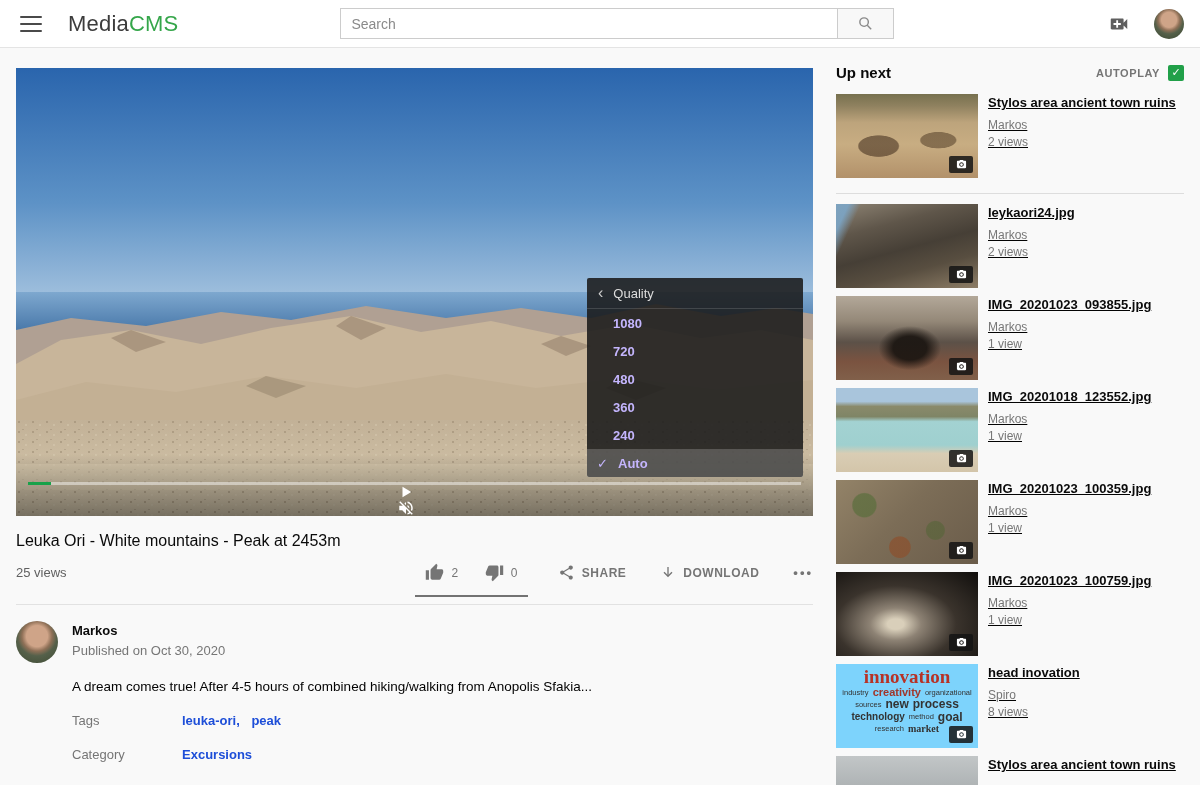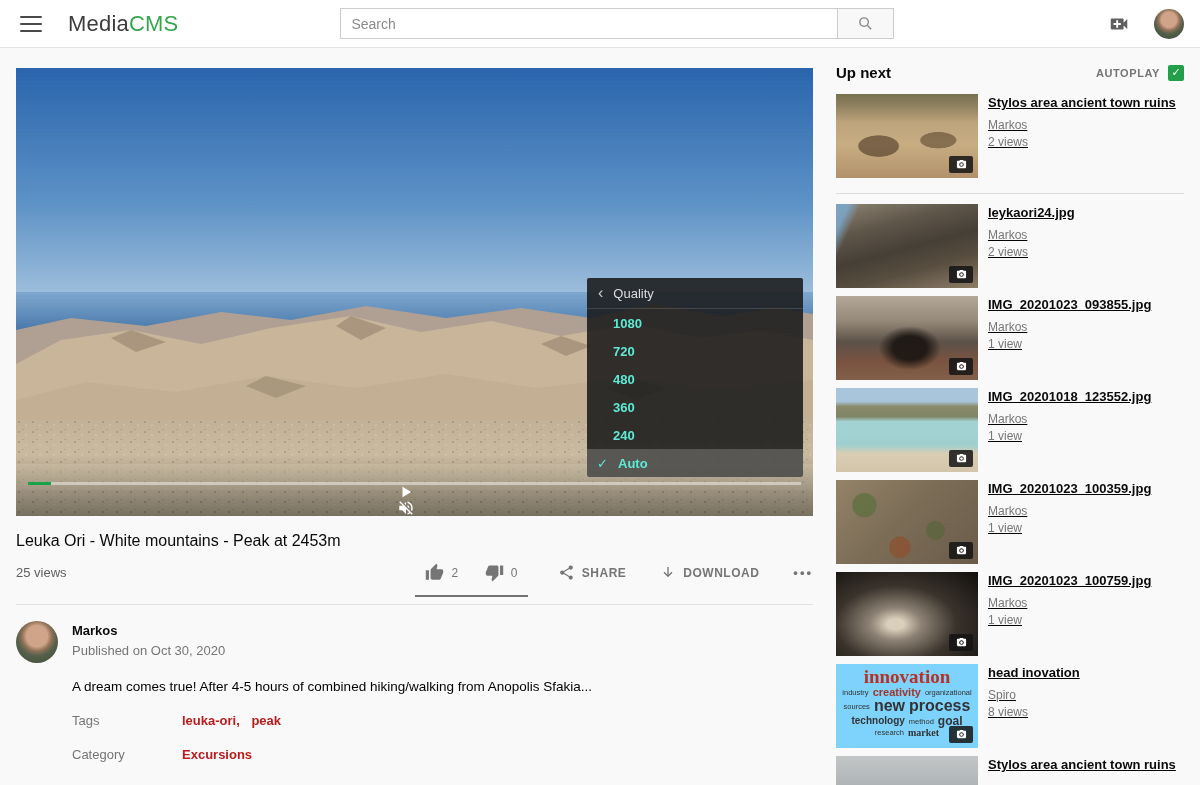--- a/index.html
+++ b/index.html
@@ -48,21 +48,21 @@
   .ctrl-right .ctrl-btn { margin-right:0; }
 
   
   .qmenu { position:absolute; left:571px; top:210px; width:216px;
     background:rgba(26,26,26,.88); border-radius:2px; color:#fff; z-index:3; }
   .qmenu-head { display:flex; align-items:center; height:31px; padding-left:11px;
     border-bottom:1px solid rgba(255,255,255,.14); cursor:pointer; }
   .qmenu-head .chev { color:#ccc; font-size:16px; line-height:1; }
   .qmenu-head .qtitle { color:#ddd; font-size:13px; margin-left:10px; }
   .qitem { height:28px; display:flex; align-items:center; padding-left:26px;
-    font-size:13px; font-weight:bold; color:#5eead4; cursor:pointer; }
+    font-size:13px; font-weight:bold; color:#c4b5fd; cursor:pointer; }
   .qitem.selected { background:rgba(255,255,255,.2); padding-left:10px; }
   .qitem .check { width:15px; font-size:13px; margin-right:6px; }
 
   
   .vid-title { margin-top:16px; font-size:16px; font-weight:400; color:#0a0a0a; }
   .meta-row { display:flex; align-items:center; margin-top:13px; }
   .views { font-size:13px; color:#606060; }
   .actions { margin-left:auto; display:flex; align-items:center; color:#757575; }
   .act-btn { background:none; border:none; cursor:pointer; display:flex; align-items:center;
     gap:7px; color:#757575; font-size:12px; font-weight:bold; letter-spacing:.5px; padding:0; }
@@ -76,21 +76,21 @@
 
   .author-row { display:flex; margin-top:16px; }
   .avatar-md { width:42px; height:42px; border-radius:50%; flex:none; cursor:pointer;
     background:radial-gradient(circle at 50% 36%, #cfa488 0 31%, #8f7057 44%, #55604a 58%, #3e4a33 100%); }
   .author-info { margin-left:14px; padding-top:2px; }
   .author-name { font-size:13px; font-weight:bold; color:#0a0a0a; cursor:pointer; }
   .published { font-size:13px; color:#767676; margin-top:5px; }
   .description { margin-left:56px; margin-top:16px; font-size:13.5px; color:#030303; }
   .kv-row { display:flex; margin-left:56px; margin-top:19px; font-size:13px; }
   .kv-label { width:110px; color:#757575; }
-  .kv-val a, .kv-val span.taglink { color:#b91c1c; font-weight:bold; text-decoration:none; cursor:pointer; }
+  .kv-val a, .kv-val span.taglink { color:#1d4ed8; font-weight:bold; text-decoration:none; cursor:pointer; }
   .taglink + .taglink { margin-left:8px; }
 
   
   .upnext { width:356px; }
   .upnext-head { display:flex; align-items:center; margin-bottom:13px; margin-top:-4px; }
   .upnext-title { font-size:15px; font-weight:bold; color:#0a0a0a; }
   .autoplay { margin-left:auto; display:flex; align-items:center; gap:8px; }
   .autoplay-label { font-size:11px; font-weight:bold; letter-spacing:.6px; color:#757575; }
   .autoplay-box { width:16px; height:16px; background:#21a049; border-radius:2px; cursor:pointer;
     color:#fff; font-size:11px; font-weight:bold; display:flex; align-items:center; justify-content:center; }
@@ -125,21 +125,21 @@
   .thumb-6 { background:
       radial-gradient(ellipse at 42% 62%, #d9cfba 0 7%, #8d8274 22%, #3a332c 52%, #100e0c 100%); }
   .thumb-7 { background:#7dd3fc; overflow:hidden; padding:3px 4px; }
   .thumb-8 { background:linear-gradient(180deg,#c2c6c7 0%,#a9aeb0 45%,#878e90 75%,#798184 100%); }
 
   .wc { display:flex; flex-wrap:wrap; align-items:center; justify-content:center;
     column-gap:4px; line-height:1.05; color:#333; }
   .wc .w1 { flex:0 0 100%; text-align:center; color:#b73226; font-weight:bold; font-size:19px;
     font-family:"Liberation Serif","DejaVu Serif",serif; }
   .wc .w3 { color:#a1362a; font-size:11px; font-weight:bold; }
-  .wc .w5,.wc .w6 { font-size:16px; font-weight:bold; }
+  .wc .w5,.wc .w6 { font-size:12px; font-weight:bold; }
   .wc .w7 { font-size:10px; font-weight:bold; }
   .wc .w9 { font-size:12px; font-weight:bold; }
   .wc .w2,.wc .w4,.wc .w8,.wc .w10,.wc .w11,.wc .w12 { font-size:7.5px; }
   .wc .w11 { font-size:10px; font-weight:bold;
     font-family:"Liberation Serif","DejaVu Serif",serif; }
 
   .icon { display:inline-flex; }
 </style>
 </head>
 <body>

